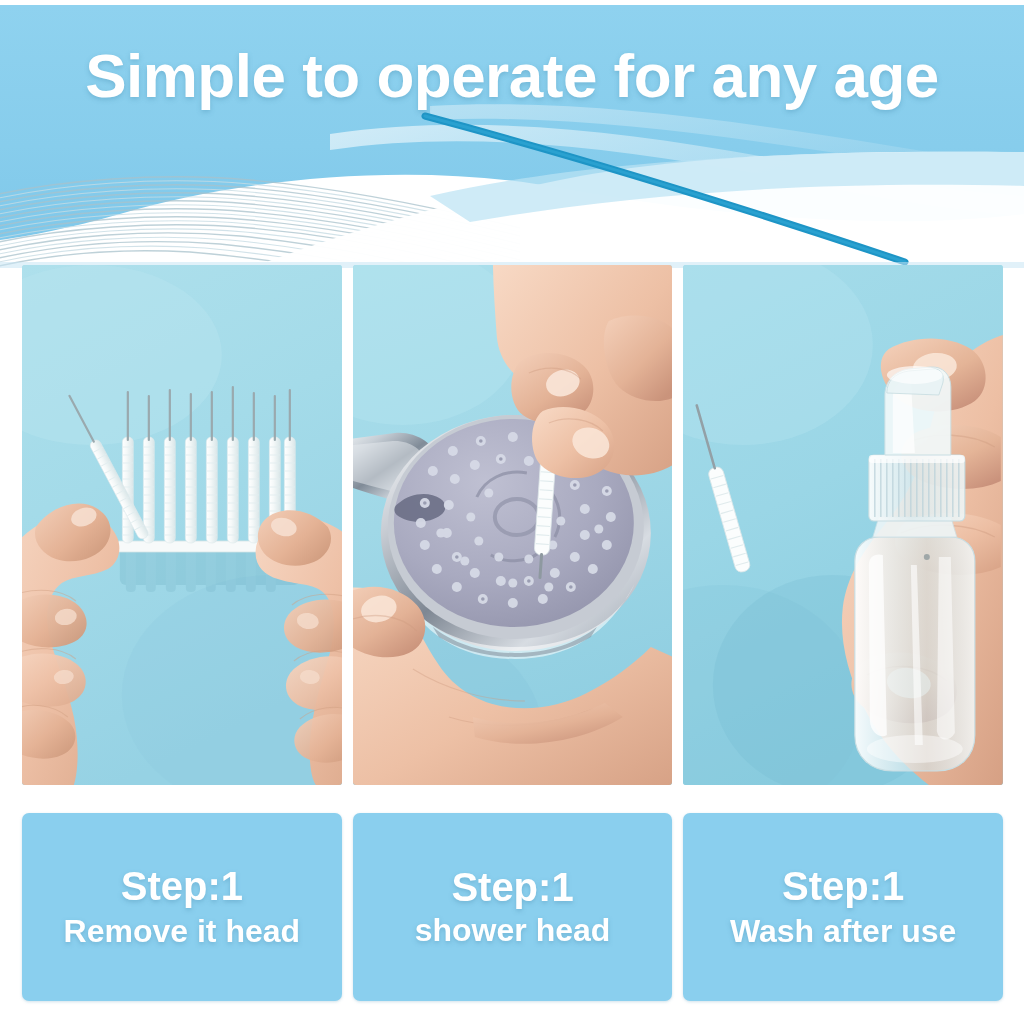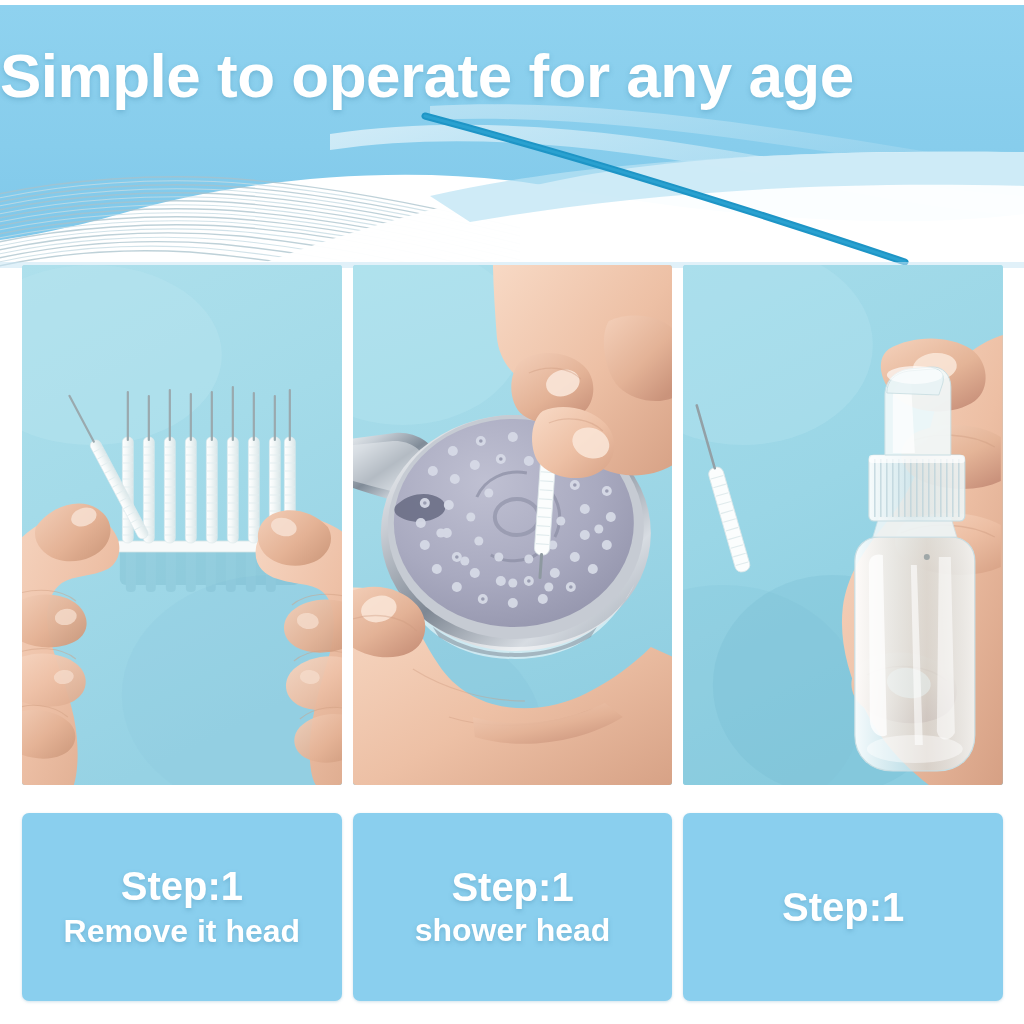--- a/index.html
+++ b/index.html
@@ -34,21 +34,21 @@
     top: 0;
     width: 1024px;
     height: 268px;
     display: block;
   }
   .banner-title {
     position: absolute;
     left: 0;
     top: 42px;
     width: 1024px;
-    text-align: left;
+    text-align: center;
     font-size: 62px;
     line-height: 68px;
     font-weight: bold;
     color: #ffffff;
     letter-spacing: -0.5px;
     text-shadow: 0 2px 5px rgba(80,150,185,0.45);
     white-space: nowrap;
     z-index: 5;
   }
 
@@ -823,16 +823,17 @@
       <div class="step-desc">Remove it head</div>
     </div>
 
     <div class="caption-card two-line">
       <div class="step-label">Step:1</div>
       <div class="step-desc line2">shower head</div>
     </div>
 
     <div class="caption-card">
       <div class="step-label">Step:1</div>
+      <div class="step-desc">Wash after use</div>
     </div>
   </div>
 
 </div>
 
 </body></html>

